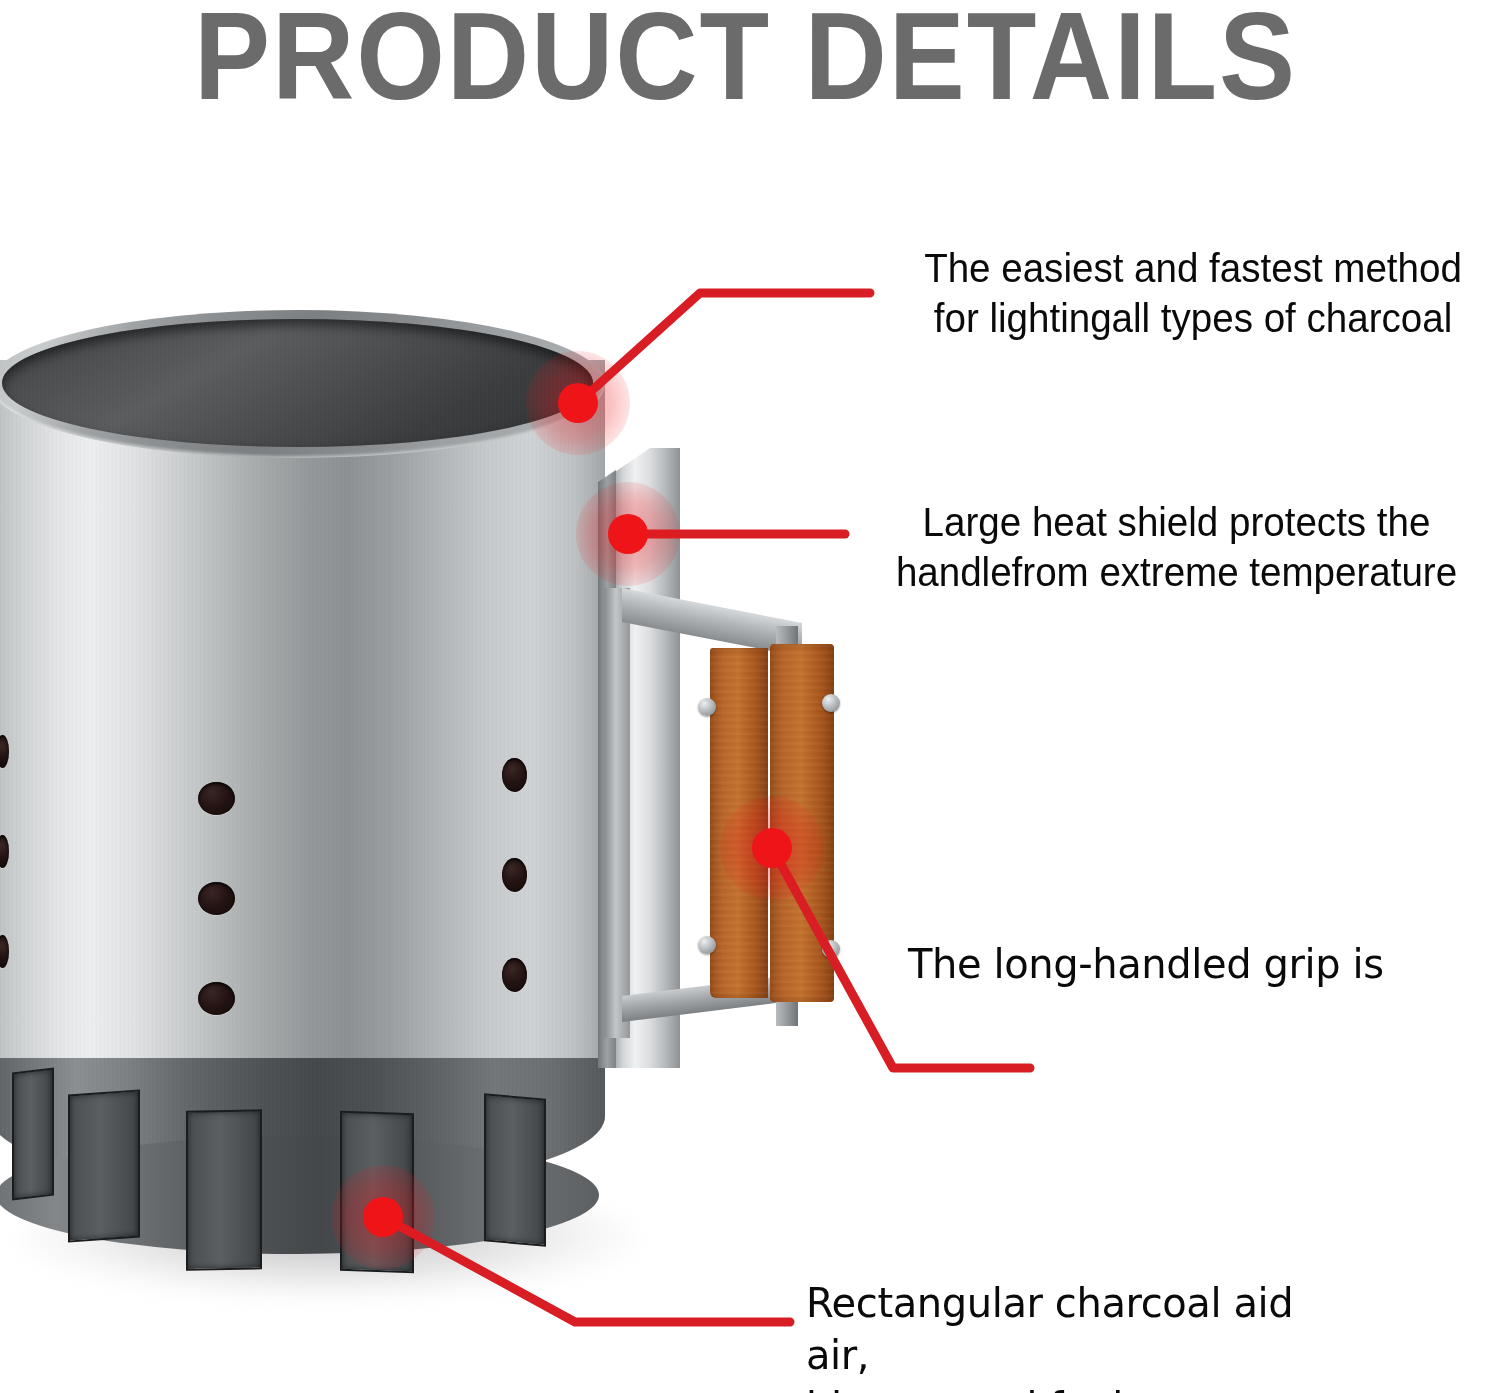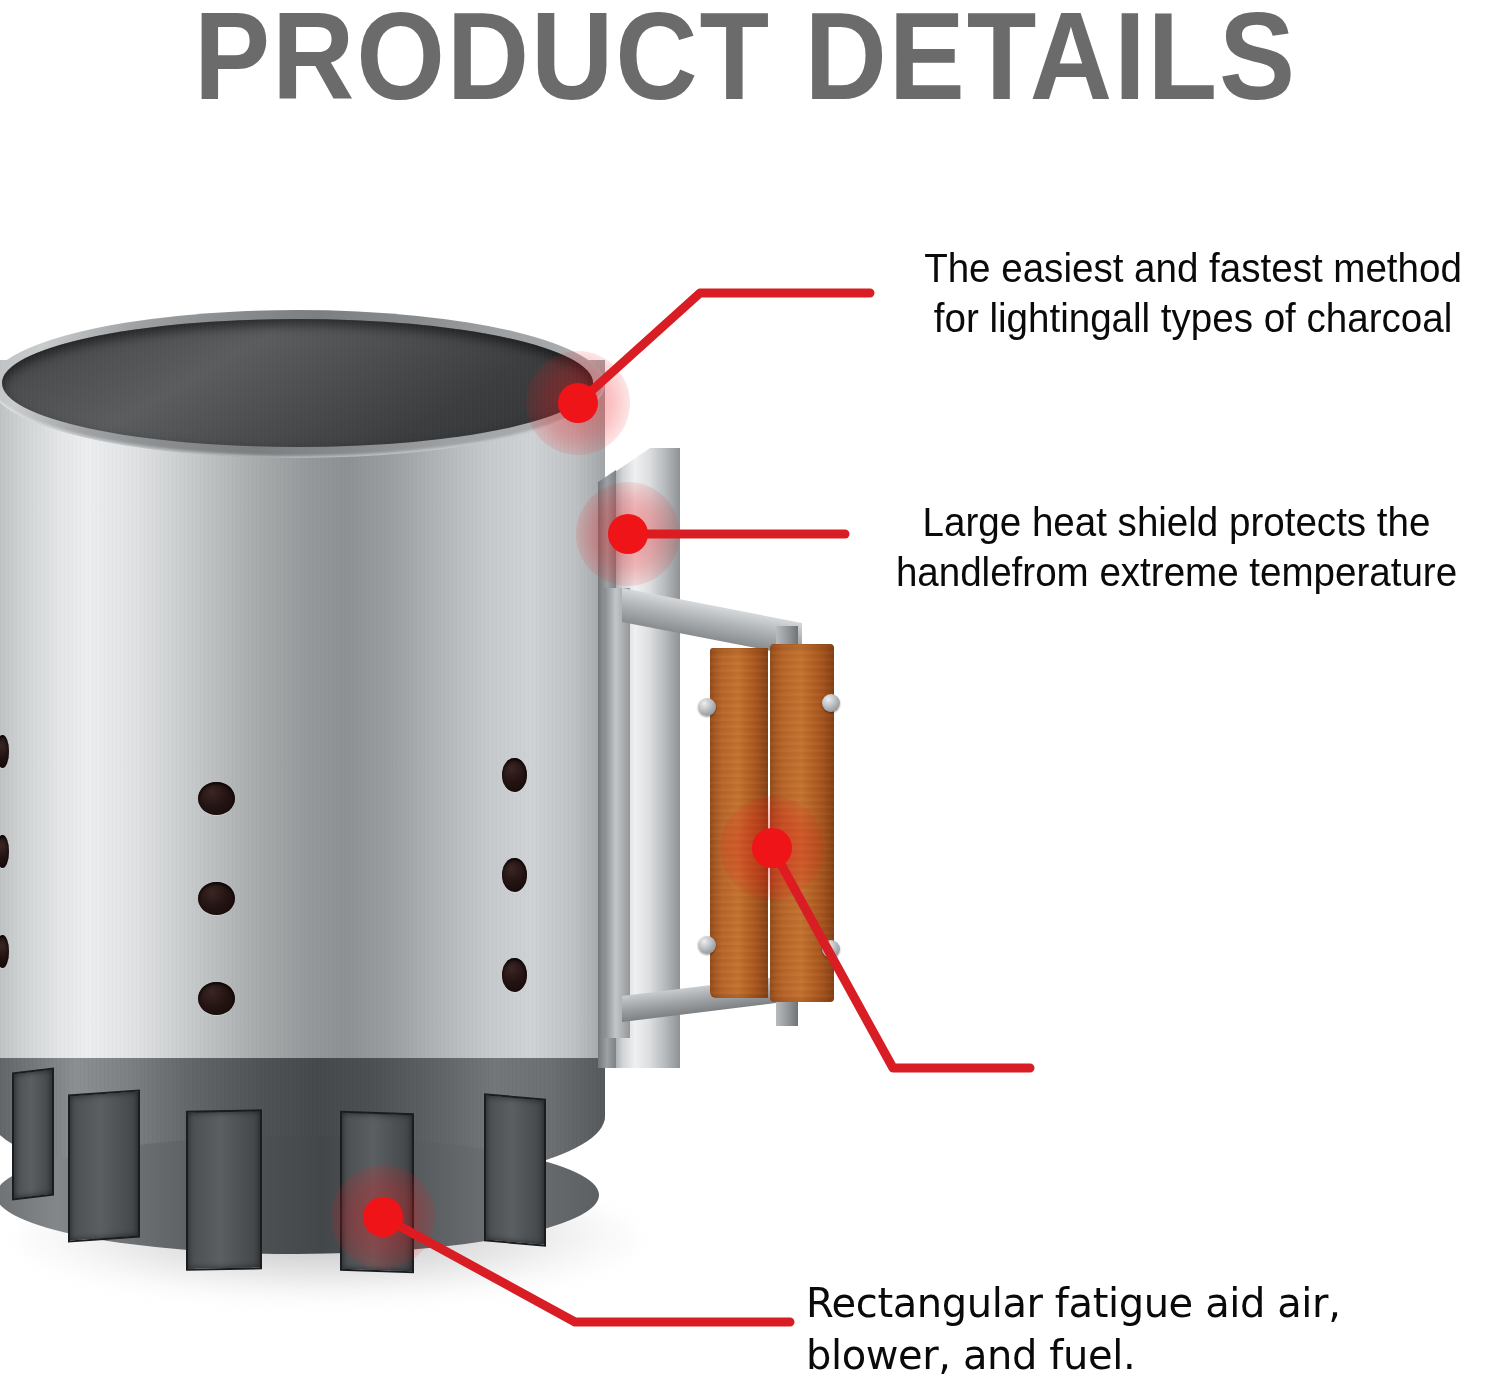--- a/index.html
+++ b/index.html
@@ -342,18 +342,19 @@
   <div>The easiest and fastest method</div>
   <div>for lightingall types of charcoal</div>
 </div>
 
 <div id="co2" class="callout-text cond">
   <div>Large heat shield protects the</div>
   <div>handlefrom extreme temperature</div>
 </div>
 
 <div id="co3" class="callout-text geo">
+  <div>The long-handled grip is</div>
 </div>
 
 <div id="co4" class="callout-text geo">
-  <div>Rectangular fatigue aid air,</div>
+  <div>Rectangular charcoal aid air,</div>
   <div>blower, and fuel.</div>
 </div>
 
 </body></html>

